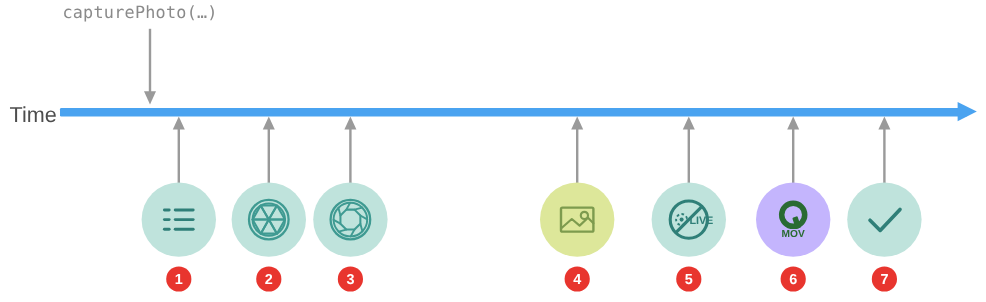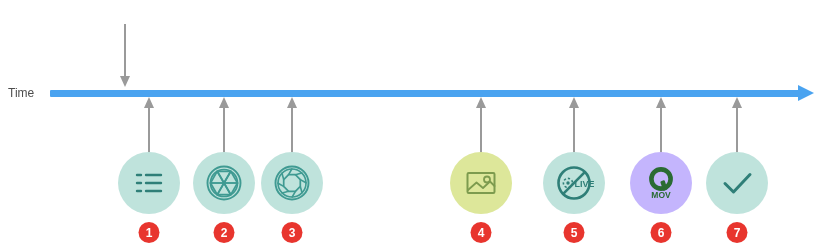--- a/index.html
+++ b/index.html
@@ -26,21 +26,21 @@
     color: #8a8a8a;
     letter-spacing: 0.2px;
     white-space: nowrap;
   }
 
   
   .time-label {
     position: absolute;
     left: 8px;
     top: 86px;
-    font-size: 12px;
+    font-size: 18px;
     color: #4d4d4d;
   }
 
   
   .timeline-bar {
     position: absolute;
     left: 50px;
     top: 90px;
     width: 756px;
     height: 7px;
@@ -143,20 +143,21 @@
     align-items: center;
     justify-content: center;
     line-height: 1;
   }
 </style>
 </head>
 <body>
 
 <div id="canvas">
 
+  <div class="call-label">capturePhoto(…)</div>
 
   <div class="down-arrow">
     <div class="stem"></div>
     <div class="head"></div>
   </div>
 
   <div class="time-label">Time</div>
   <div class="timeline-bar"></div>
   <div class="timeline-head"></div>
 

